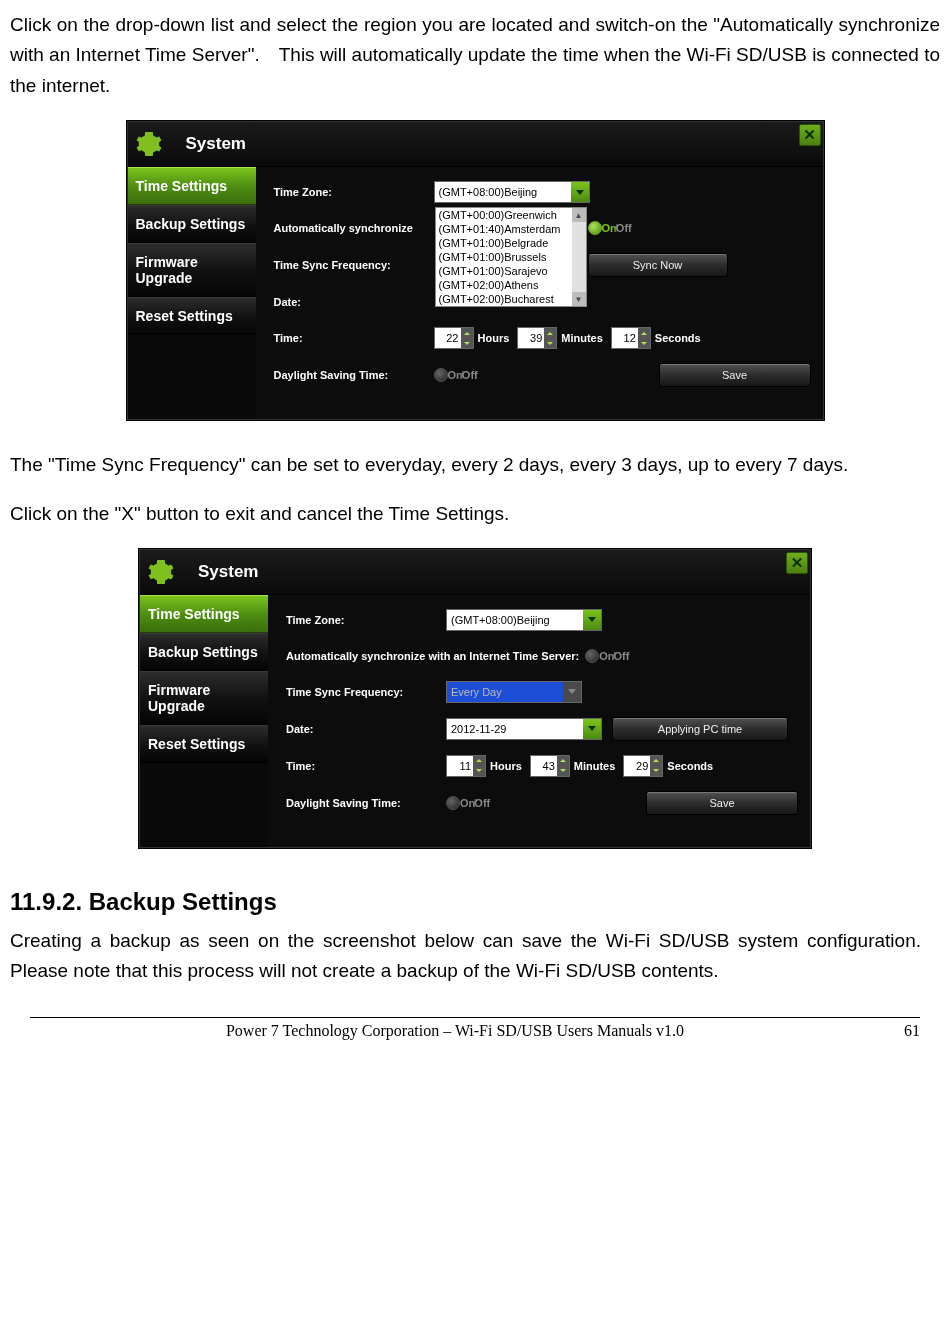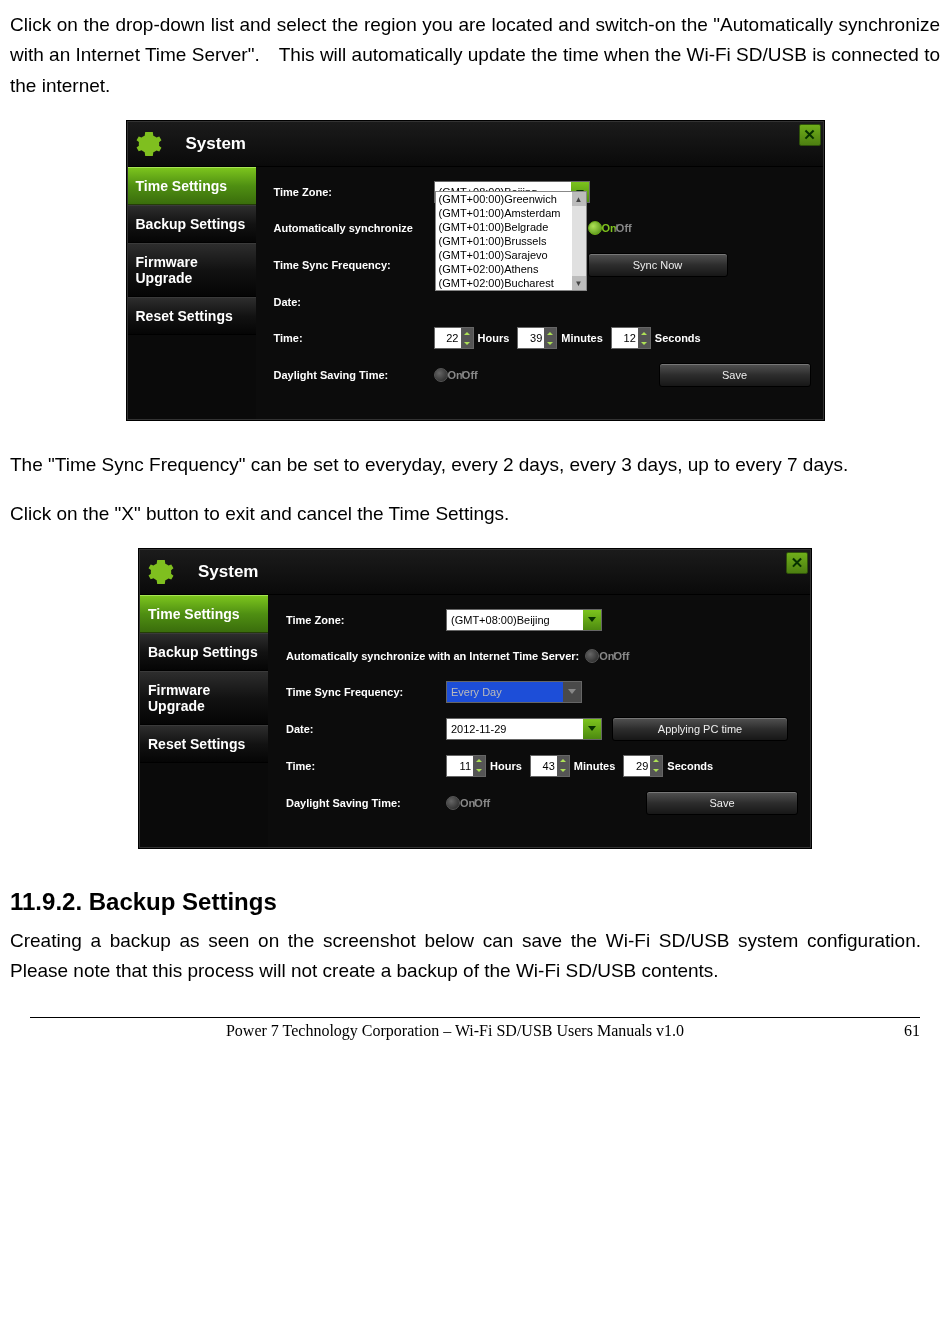--- a/index.html
+++ b/index.html
@@ -147,21 +147,21 @@
     background: #1d4ed8;
     color: #bbb;
   }
   .combo.disabled .arrow-btn {
     background: #4a4a4a;
   }
   .combo.disabled .arrow-btn:after { border-top-color: #888; }
   .dropdown-list {
     position: absolute;
     left: 0;
-    top: 9px;
+    top: 25px;
     width: 150px;
     background: #fff;
     border: 1px solid #888;
     z-index: 10;
   }
   .dropdown-list .opt {
     font-size: 11px;
     color: #000;
     padding: 1px 3px;
     font-weight: normal;
@@ -314,21 +314,21 @@
           <div class="side-item">Reset Settings</div>
         </div>
         <div class="content">
           <div class="row">
             <span class="label">Time Zone:</span>
             <div class="combo" style="width:130px; position:relative;">
               <span>(GMT+08:00)Beijing</span>
               <div class="arrow-btn"></div>
               <div class="dropdown-list">
                 <div class="opt">(GMT+00:00)Greenwich</div>
-                <div class="opt">(GMT+01:00)Amsterdam</div>
+                <div class="opt">(GMT+01:40)Amsterdam</div>
                 <div class="opt">(GMT+01:00)Belgrade</div>
                 <div class="opt">(GMT+01:00)Brussels</div>
                 <div class="opt">(GMT+01:00)Sarajevo</div>
                 <div class="opt">(GMT+02:00)Athens</div>
                 <div class="opt">(GMT+02:00)Bucharest</div>
                 <div class="scroll">
                   <div class="up">▲</div>
                   <div class="track"></div>
                   <div class="down">▼</div>
                 </div>

